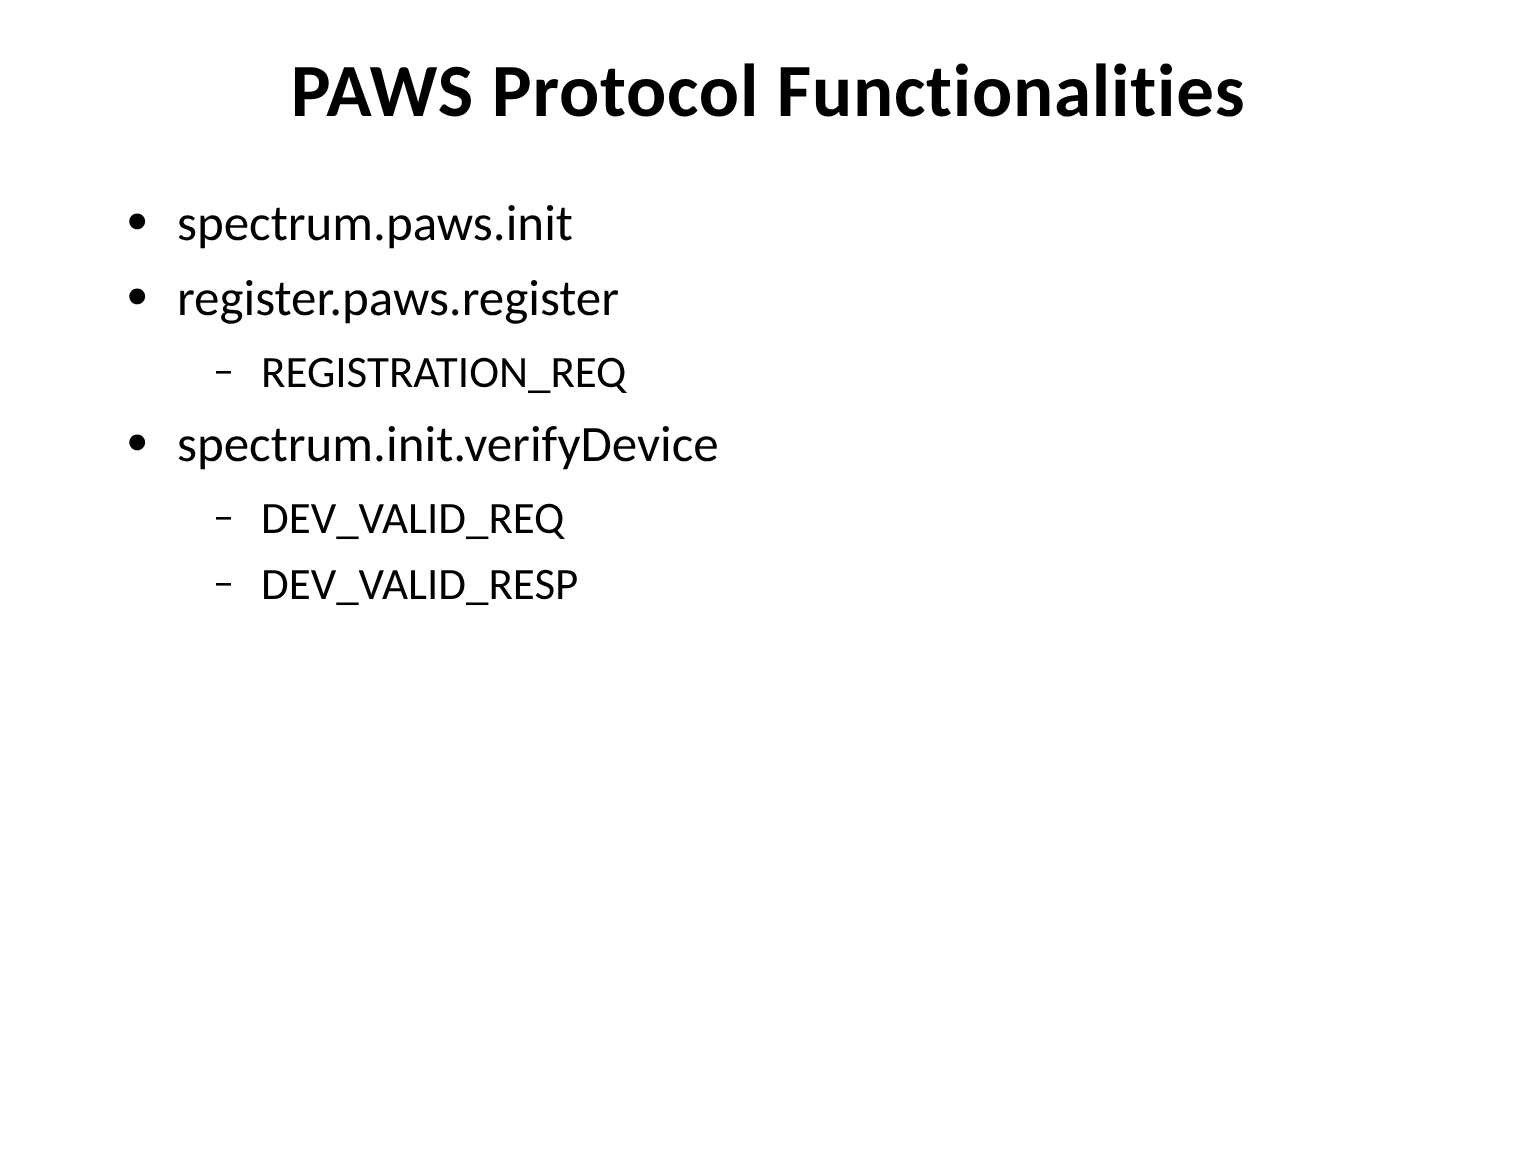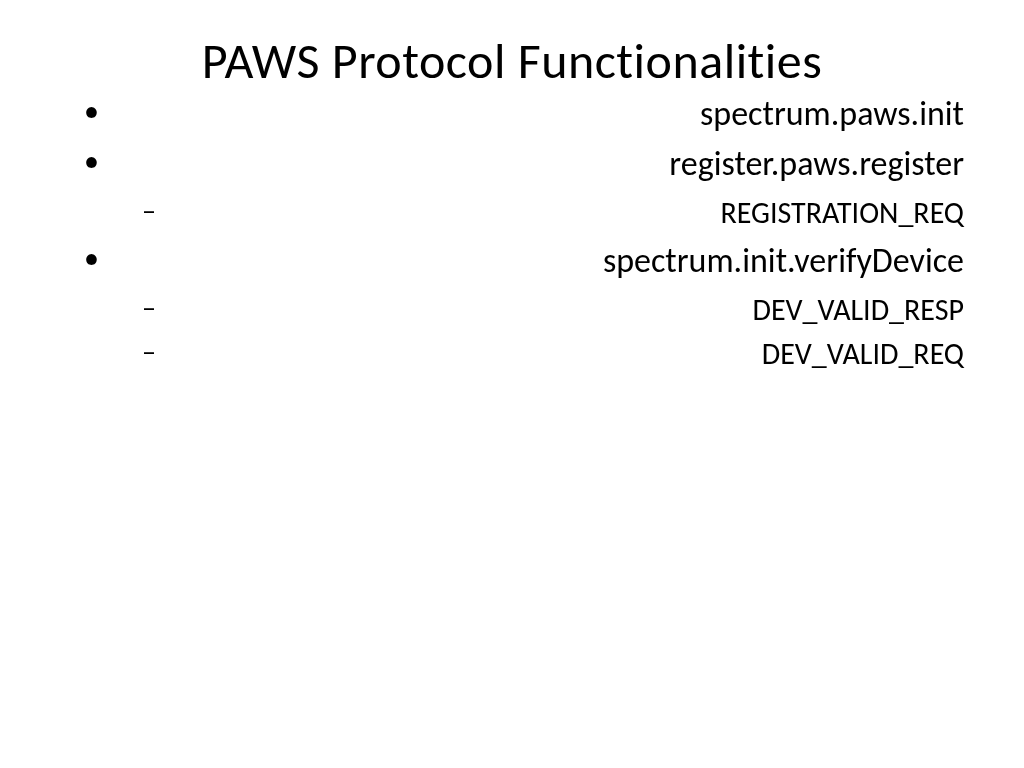--- a/index.html
+++ b/index.html
@@ -11,27 +11,27 @@
       width: 1024px;
       height: 768px;
       background: #ffffff;
       font-family: Calibri, "Segoe UI", Arial, sans-serif;
       color: #000000;
       padding: 30px 60px 40px 60px;
       overflow: hidden;
     }
     .title {
       font-size: 50px;
-      font-weight: 400;
+      font-weight: 700;
       text-align: center;
+      margin-bottom: 36px;
       letter-spacing: 0.5px;
     }
     .content {
       padding-left: 10px;
-      text-align: right;
     }
     ul.level1 {
       list-style: none;
       padding-left: 28px;
     }
     ul.level1 > li {
       position: relative;
       font-size: 34px;
       line-height: 1.35;
       margin-bottom: 4px;
@@ -75,18 +75,18 @@
     </li>
     <li>
       <span>register.paws.register</span>
       <ul class="level2">
         <li><span>REGISTRATION_REQ</span></li>
       </ul>
     </li>
     <li>
       <span>spectrum.init.verifyDevice</span>
       <ul class="level2">
+        <li><span>DEV_VALID_REQ</span></li>
         <li><span>DEV_VALID_RESP</span></li>
-        <li><span>DEV_VALID_REQ</span></li>
       </ul>
     </li>
   </ul>
 </div>
 
 </body></html>

